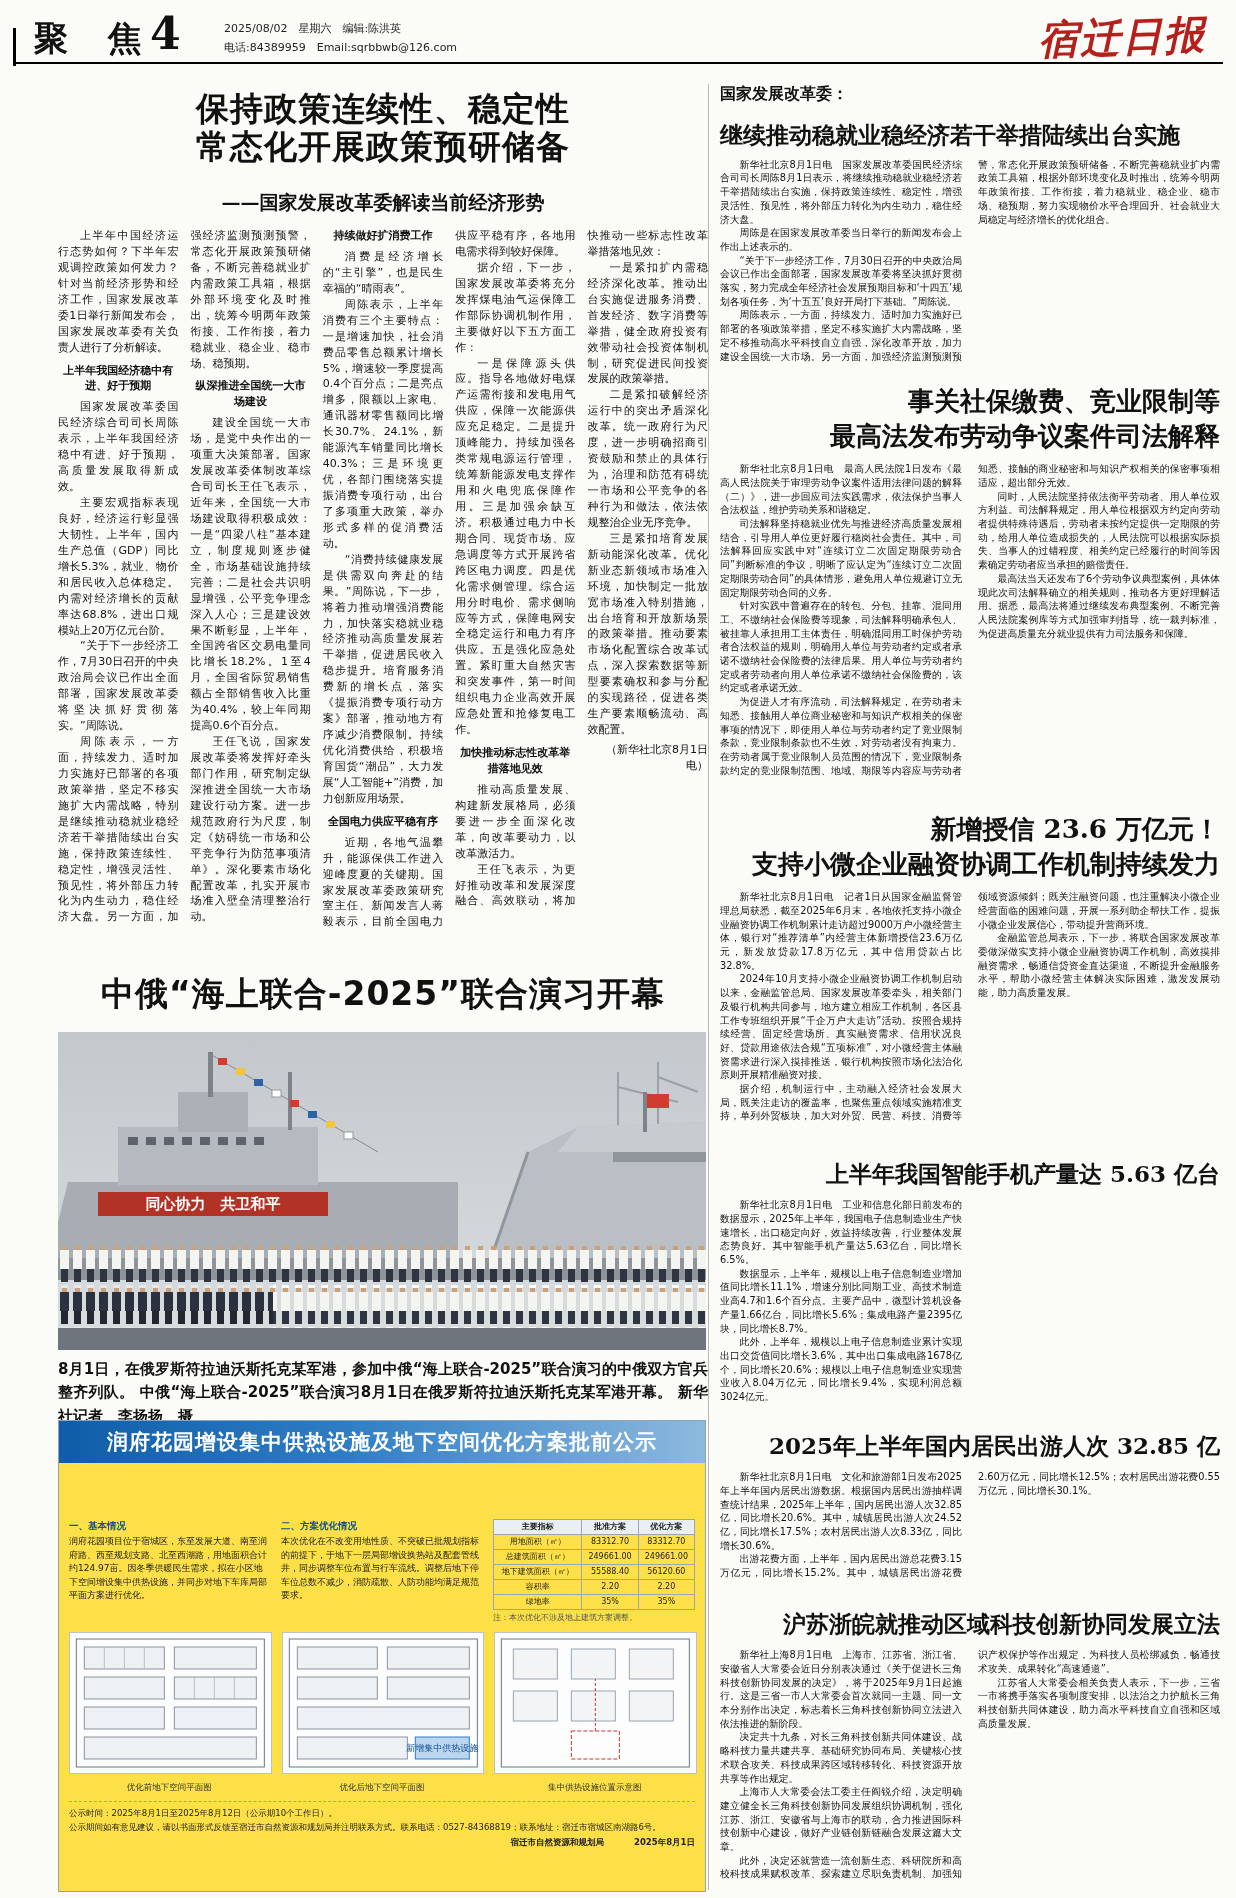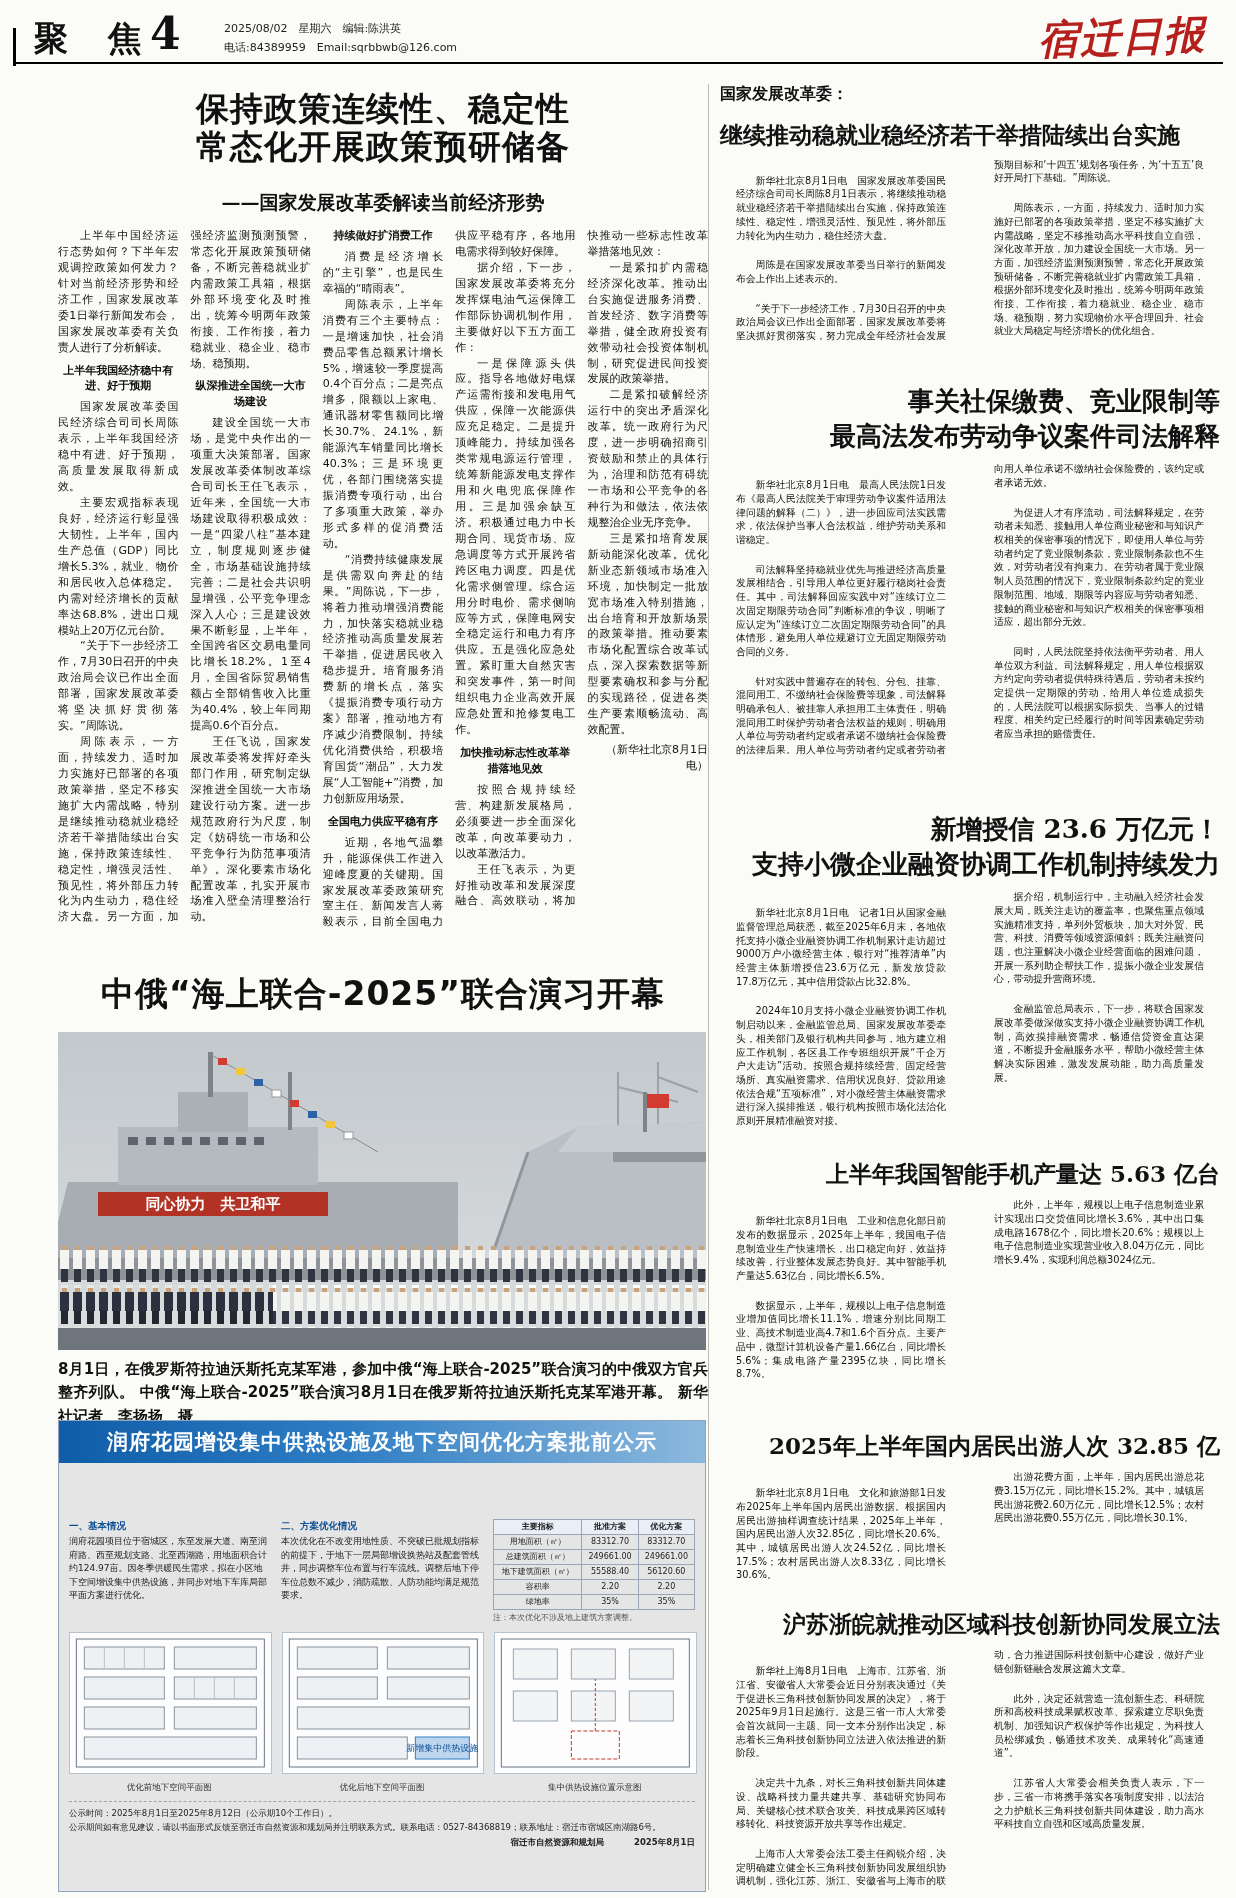--- a/index.html
+++ b/index.html
@@ -30,21 +30,21 @@
   .lead-body .sub{font-weight:700;text-align:center;text-indent:0;margin:7px 0 5px 0;}
   .lead-body .dateline{text-indent:0;text-align:right;margin-top:4px;}
   
   .photo-head{position:absolute;left:58px;top:972px;width:650px;text-align:center;
     font-size:33px;font-weight:900;letter-spacing:1px;}
   .photo-wrap{position:absolute;left:58px;top:1032px;width:648px;height:318px;background:#7dd3fc;}
   .photo-cap{position:absolute;left:58px;top:1358px;width:650px;font-size:15px;line-height:1.55;
     text-align:justify;font-weight:600;}
   .photo-cap .credit{font-weight:700;}
   
-  .notice{position:absolute;left:58px;top:1420px;width:648px;height:472px;border:1px solid #8fa3bb;background:#e5e5e5;box-sizing:border-box;}
+  .notice{position:absolute;left:58px;top:1420px;width:648px;height:472px;border:1px solid #8fa3bb;background:#fde047;box-sizing:border-box;}
   .notice-band{height:42px;background:linear-gradient(90deg,#0f5ca8,#2f7ec4 45%,#8db9de);
     color:#fff;font-size:21px;font-weight:800;display:flex;align-items:center;justify-content:center;letter-spacing:1px;}
   .notice-body{position:relative;padding:8px 10px;font-size:9px;line-height:1.5;color:#222;}
   .notice-row1{display:flex;gap:10px;margin-top:48px;}
   .notice-col{flex:1;}
   .notice-h{font-weight:700;color:#0f4f93;margin-bottom:2px;font-size:9.5px;}
   .notice-table{border-collapse:collapse;width:100%;font-size:8px;}
   .notice-table th,.notice-table td{border:1px solid #9aa6b5;padding:1px 3px;text-align:center;}
   .notice-table th{background:#e8eff7;font-weight:700;}
   .notice-note{font-size:8px;color:#555;margin-top:2px;}
@@ -55,21 +55,21 @@
   .notice-foot{margin-top:8px;border-top:1px dashed #9aa6b5;padding-top:5px;font-size:8.5px;line-height:1.6;}
   .notice-agency{display:flex;justify-content:flex-end;gap:30px;font-weight:700;margin-top:2px;}
   
   .art{position:absolute;left:720px;width:500px;}
   .kicker{font-size:16px;font-weight:800;}
   .hl{width:100%;text-align:right;font-weight:800;font-family:"DejaVu Serif","Liberation Serif",serif;}
   .hl-1{font-size:23px;line-height:1.25;}
   .hl-2{font-size:26px;line-height:1.35;}
   .hl-3{font-size:23px;line-height:1.4;}
   .art-body{columns:2;column-gap:16px;column-fill:auto;font-size:9.8px;line-height:1.4;text-align:justify;margin-top:8px;}
-  .art-body p{margin:16px;text-indent:2em;}
+  .art-body p{margin:0;text-indent:2em;}
 </style>
 </head>
 <body>
 
 <div class="hdr-bracket-v"></div>
 <div class="hdr-rule"></div>
 <div class="hdr-section">聚 焦</div>
 <div class="hdr-page">4</div>
 <div class="hdr-meta">
   <div>2025/08/02　星期六　编辑:陈洪英</div>
@@ -96,21 +96,21 @@
   <p>王任飞说，国家发展改革委将发挥好牵头部门作用，研究制定纵深推进全国统一大市场建设行动方案。进一步规范政府行为尺度，制定《妨碍统一市场和公平竞争行为防范事项清单》。深化要素市场化配置改革，扎实开展市场准入壁垒清理整治行动。</p>
   <p class="sub">持续做好扩消费工作</p>
   <p>消费是经济增长的“主引擎”，也是民生幸福的“晴雨表”。</p>
   <p>周陈表示，上半年消费有三个主要特点：一是增速加快，社会消费品零售总额累计增长5%，增速较一季度提高0.4个百分点；二是亮点增多，限额以上家电、通讯器材零售额同比增长30.7%、24.1%，新能源汽车销量同比增长40.3%；三是环境更优，各部门围绕落实提振消费专项行动，出台了多项重大政策，举办形式多样的促消费活动。</p>
   <p>“消费持续健康发展是供需双向奔赴的结果。”周陈说，下一步，将着力推动增强消费能力，加快落实稳就业稳经济推动高质量发展若干举措，促进居民收入稳步提升。培育服务消费新的增长点，落实《提振消费专项行动方案》部署，推动地方有序减少消费限制。持续优化消费供给，积极培育国货“潮品”，大力发展“人工智能+”消费，加力创新应用场景。</p>
   <p class="sub">全国电力供应平稳有序</p>
   <p>近期，各地气温攀升，能源保供工作进入迎峰度夏的关键期。国家发展改革委政策研究室主任、新闻发言人蒋毅表示，目前全国电力供应平稳有序，各地用电需求得到较好保障。</p>
   <p>据介绍，下一步，国家发展改革委将充分发挥煤电油气运保障工作部际协调机制作用，主要做好以下五方面工作：</p>
   <p>一是保障源头供应。指导各地做好电煤产运需衔接和发电用气供应，保障一次能源供应充足稳定。二是提升顶峰能力。持续加强各类常规电源运行管理，统筹新能源发电支撑作用和火电兜底保障作用。三是加强余缺互济。积极通过电力中长期合同、现货市场、应急调度等方式开展跨省跨区电力调度。四是优化需求侧管理。综合运用分时电价、需求侧响应等方式，保障电网安全稳定运行和电力有序供应。五是强化应急处置。紧盯重大自然灾害和突发事件，第一时间组织电力企业高效开展应急处置和抢修复电工作。</p>
   <p class="sub">加快推动标志性改革举措落地见效</p>
-  <p>按照合规持续经营、构建新发展格局，必须要进一步全面深化改革，向改革要动力，以改革激活力。</p>
+  <p>推动高质量发展、构建新发展格局，必须要进一步全面深化改革，向改革要动力，以改革激活力。</p>
   <p>王任飞表示，为更好推动改革和发展深度融合、高效联动，将加快推动一些标志性改革举措落地见效：</p>
   <p>一是紧扣扩内需稳经济深化改革。推动出台实施促进服务消费、首发经济、数字消费等举措，健全政府投资有效带动社会投资体制机制，研究促进民间投资发展的政策举措。</p>
   <p>二是紧扣破解经济运行中的突出矛盾深化改革。统一政府行为尺度，进一步明确招商引资鼓励和禁止的具体行为，治理和防范有碍统一市场和公平竞争的各种行为和做法，依法依规整治企业无序竞争。</p>
   <p>三是紧扣培育发展新动能深化改革。优化新业态新领域市场准入环境，加快制定一批放宽市场准入特别措施，出台培育和开放新场景的政策举措。推动要素市场化配置综合改革试点，深入探索数据等新型要素确权和参与分配的实现路径，促进各类生产要素顺畅流动、高效配置。</p>
   <p class="dateline">（新华社北京8月1日电）</p>
 </div>
 
 <div class="photo-head">中俄“海上联合-2025”联合演习开幕</div>
 
 <div class="photo-wrap">

